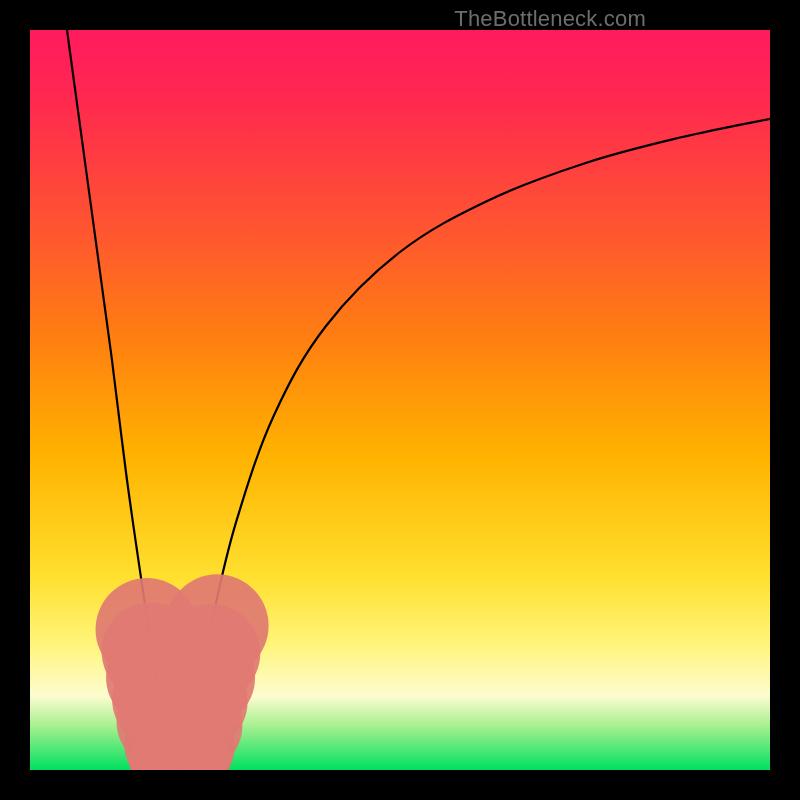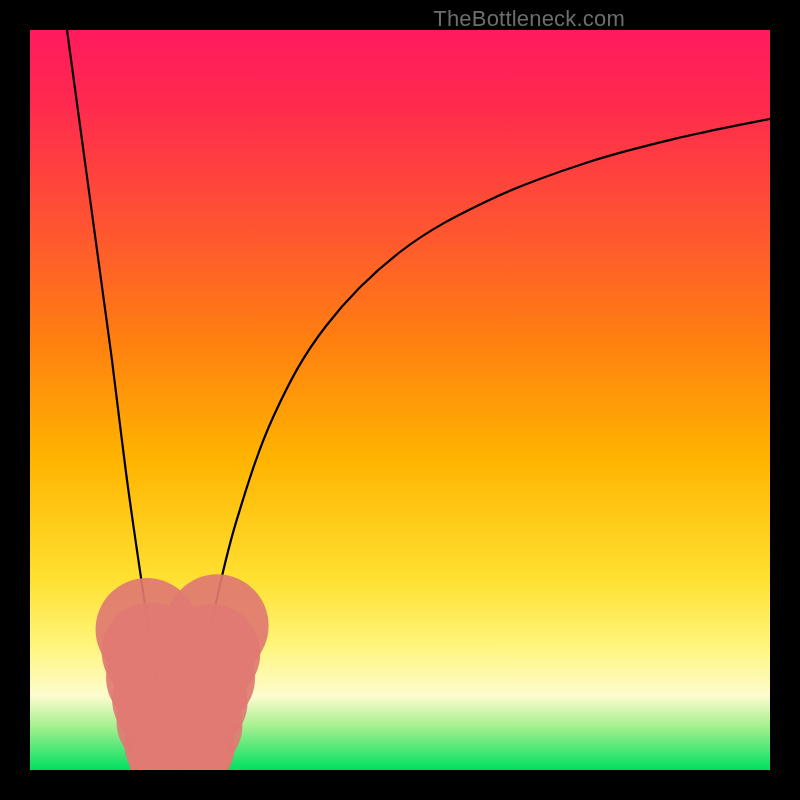--- a/index.html
+++ b/index.html
@@ -9,20 +9,21 @@
     height: 800px;
     overflow: hidden;
     background: #000;
     font-family: Arial, Helvetica, sans-serif;
   }
   .frame {
     position: absolute;
     left: 0; top: 0;
     width: 637px; height: 800px;
     background: #000;
+    padding-left: 21px;
   }
   .plot-area {
     position: absolute;
     left: 30px;
     top: 30px;
     width: 740px;
     height: 740px;
     overflow: hidden;
   }
   .gradient-bg {

